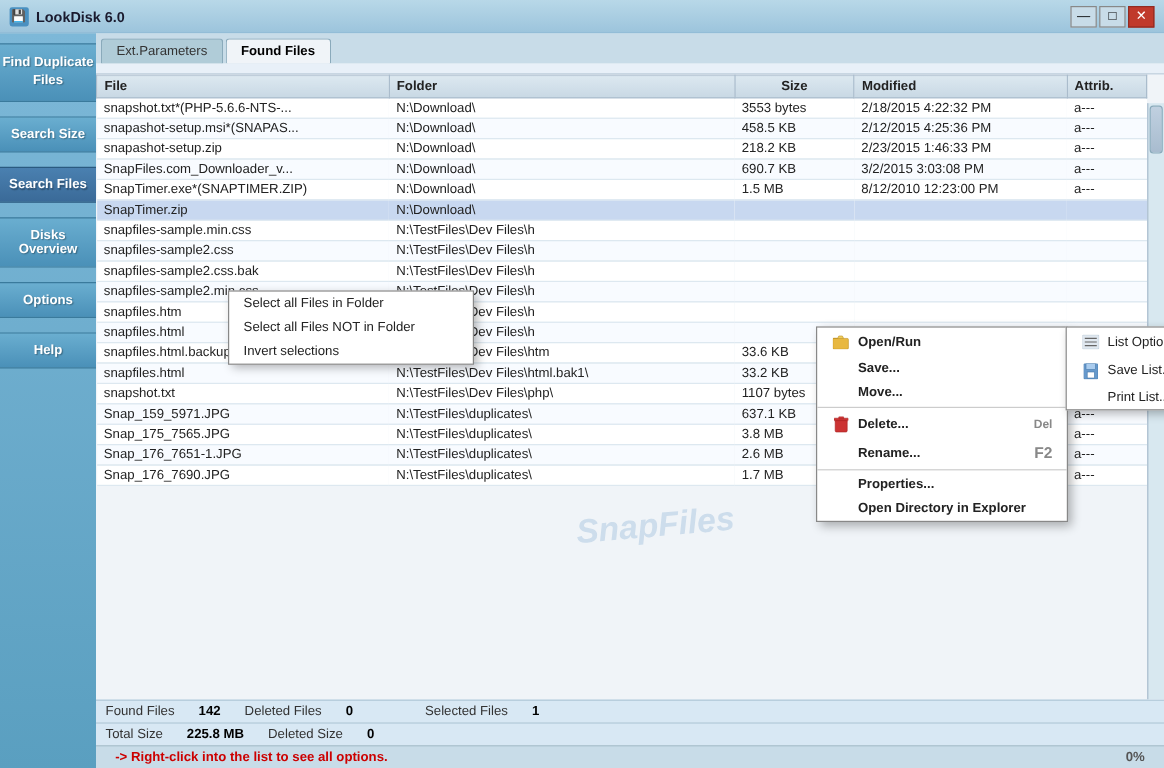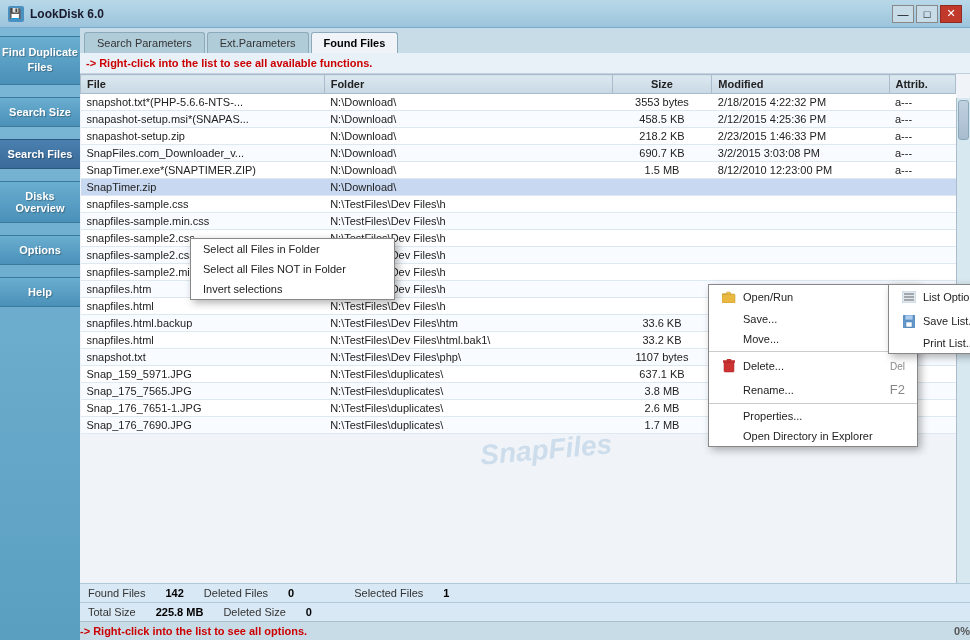--- a/index.html
+++ b/index.html
@@ -139,21 +139,21 @@
     .file-table tbody tr:nth-child(odd) { background: #ffffff; }
     .file-table tbody tr.selected { background: #c8d8f0 !important; }
     .file-table tbody td {
       padding: 2px 6px;
       color: #222;
       white-space: nowrap;
       overflow: hidden;
       text-overflow: ellipsis;
       max-width: 200px;
     }
-    .file-table tbody td:nth-child(3) { text-align: center; }
+    .file-table tbody td:nth-child(3) { text-align: left; }
 
     .scrollbar-col {
       position: absolute;
       right: 0;
       top: 24px;
       bottom: 0;
       width: 14px;
       background: #d8e8f0;
       border-left: 1px solid #aabccc;
     }
@@ -175,21 +175,21 @@
       display: flex;
       gap: 20px;
       font-size: 11px;
     }
     .status-bar span { color: #333; }
     .status-bar .value { color: #000; font-weight: bold; }
 
     .bottom-hint {
       background: #c8dce8;
       border-top: 1px solid #a8c0cc;
-      padding: 3px 0;
+      padding: 3px 16px;
       font-size: 11px;
       color: #c00;
       font-weight: bold;
       display: flex;
       align-items: center;
       justify-content: space-between;
     }
     .progress-area { color: #555; }
 
     
@@ -253,27 +253,25 @@
     <div class="sidebar-btn">Search Size</div>
     <div class="sidebar-btn active">Search Files</div>
     <div class="sidebar-btn">Disks Overview</div>
     <div class="sidebar-btn">Options</div>
     <div class="sidebar-btn">Help</div>
   </div>
 
   <div class="content-area">
 
     <div class="tab-bar">
-      <div class="tab">Search Parameters</div>
       <div class="tab">Ext.Parameters</div>
       <div class="tab active">Found Files</div>
     </div>
 
     <div class="toolbar-row">
-      <span class="toolbar-hint">-&gt; Right-click into the list to see all available functions.</span>
     </div>
 
     <div class="file-table-container" style="position:relative; overflow:hidden; flex:1;">
       <div style="overflow:hidden; height:100%; padding-right:14px;">
         <table class="file-table">
           <thead>
             <tr>
               <th style="width:220px;">File</th>
               <th style="width:260px;">Folder</th>
               <th style="width:90px;text-align:center;">Size</th>
@@ -318,27 +316,20 @@
                 <td>a---</td>
               </tr>
               <tr class="selected">
                 <td>SnapTimer.zip</td>
                 <td>N:\Download\</td>
                 <td></td>
                 <td></td>
                 <td></td>
               </tr>
               <tr>
-                <td>snapfiles-sample.css</td>
-                <td>N:\TestFiles\Dev Files\h</td>
-                <td></td>
-                <td></td>
-                <td></td>
-              </tr>
-              <tr>
                 <td>snapfiles-sample.min.css</td>
                 <td>N:\TestFiles\Dev Files\h</td>
                 <td></td>
                 <td></td>
                 <td></td>
               </tr>
               <tr>
                 <td>snapfiles-sample2.css</td>
                 <td>N:\TestFiles\Dev Files\h</td>
                 <td></td>
@@ -427,33 +418,33 @@
       </div>
 
       <div class="scrollbar-col">
         <div class="scrollbar-thumb"></div>
       </div>
 
       <div class="snapfiles-watermark">SnapFiles</div>
 
       <div class="context-menu-overlay">
 
-        <div class="ctx-panel" style="position:absolute;top:164px;left:110px;min-width:205px;">
+        <div class="ctx-panel" style="position:absolute;top:180px;left:110px;min-width:205px;">
           <div class="ctx-item">
               <span>Select all Files in Folder</span>
             </div>
           <div class="ctx-item">
               <span>Select all Files NOT in Folder</span>
             </div>
           <div class="ctx-item">
               <span>Invert selections</span>
             </div>
         </div>
 
-        <div class="ctx-panel" style="position:absolute;top:210px;left:628px;min-width:210px;">
+        <div class="ctx-panel" style="position:absolute;top:210px;left:600px;min-width:210px;font-weight:bold;">
           <div class="ctx-item">
             <span class="ctx-icon">
               <svg width="14" height="12" viewBox="0 0 14 12">
                   <rect x="0" y="3" width="13" height="9" rx="1" fill="#e8b840" stroke="#c09020" stroke-width="0.5"></rect>
                   <path d="M0 3 L4 3 L5 1 L8 1 L9 3 Z" fill="#f0d060" stroke="#c09020" stroke-width="0.5"></path>
                 </svg>
             </span>
             <span>Open/Run</span>
           </div>
           <div class="ctx-item">

